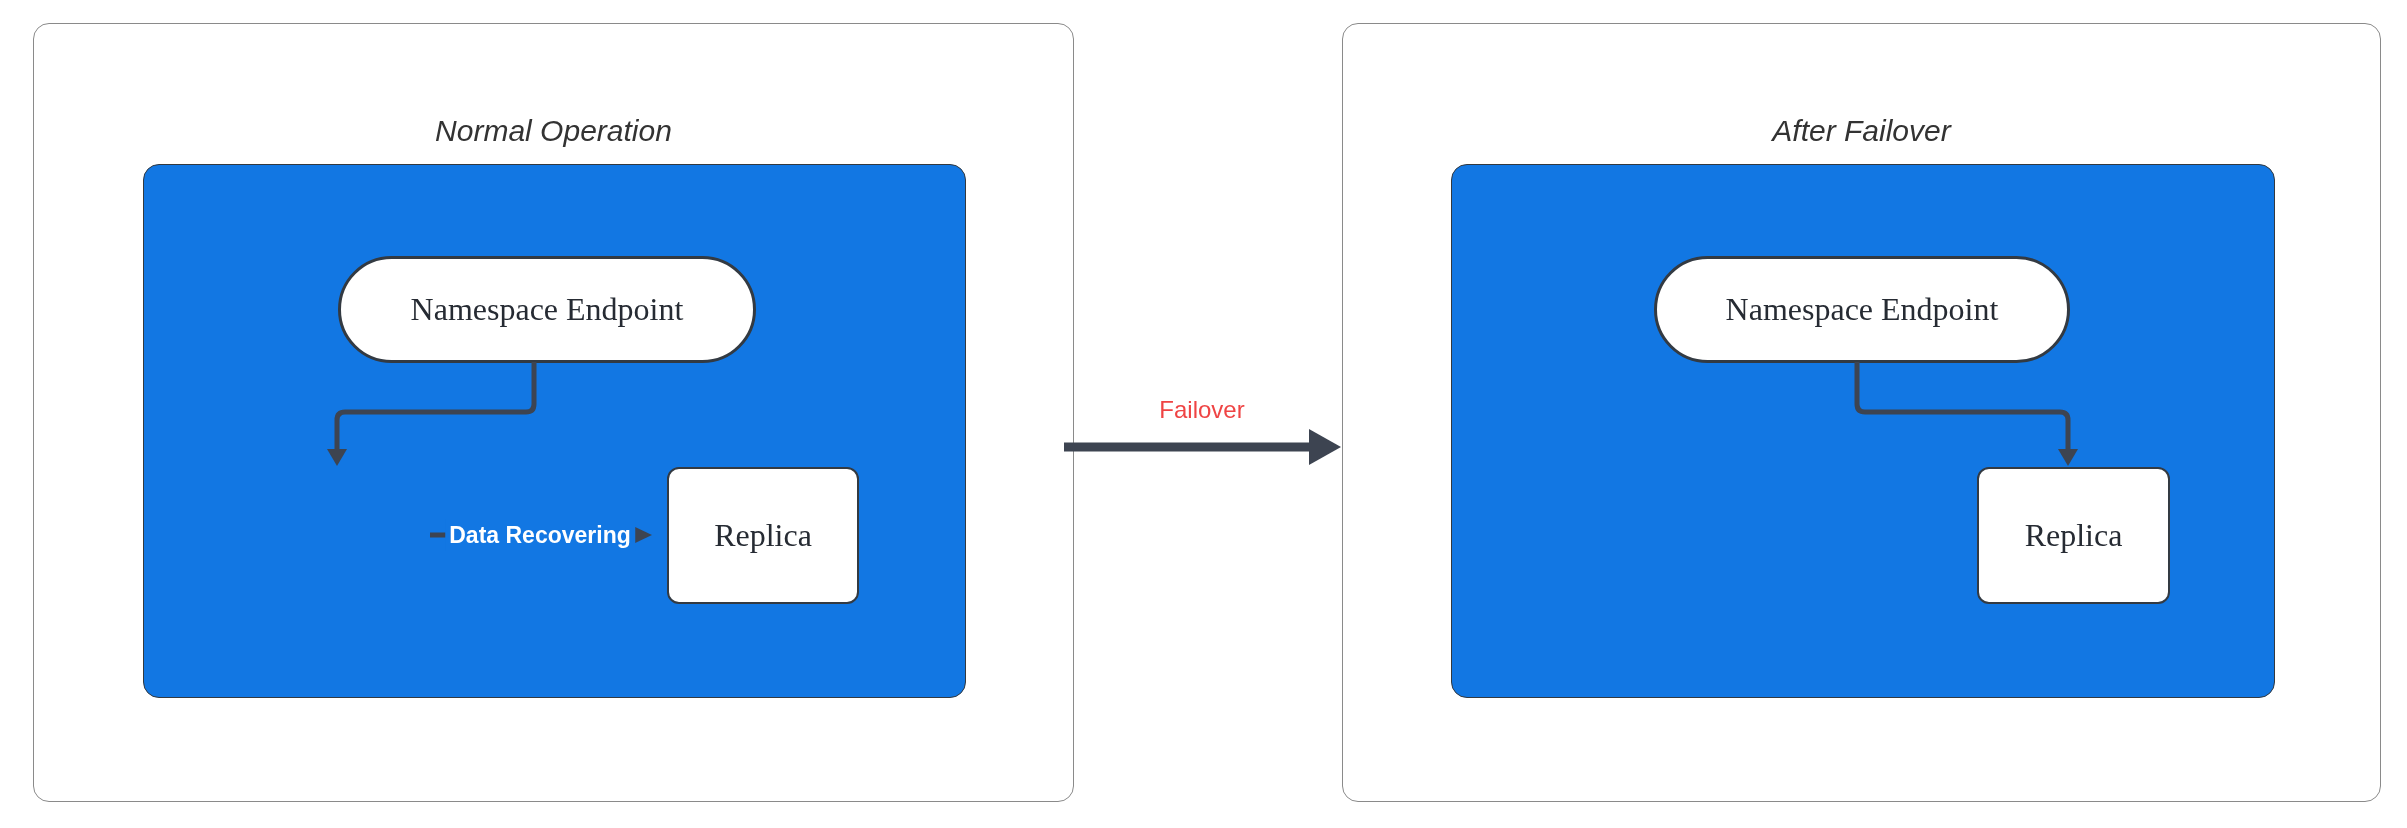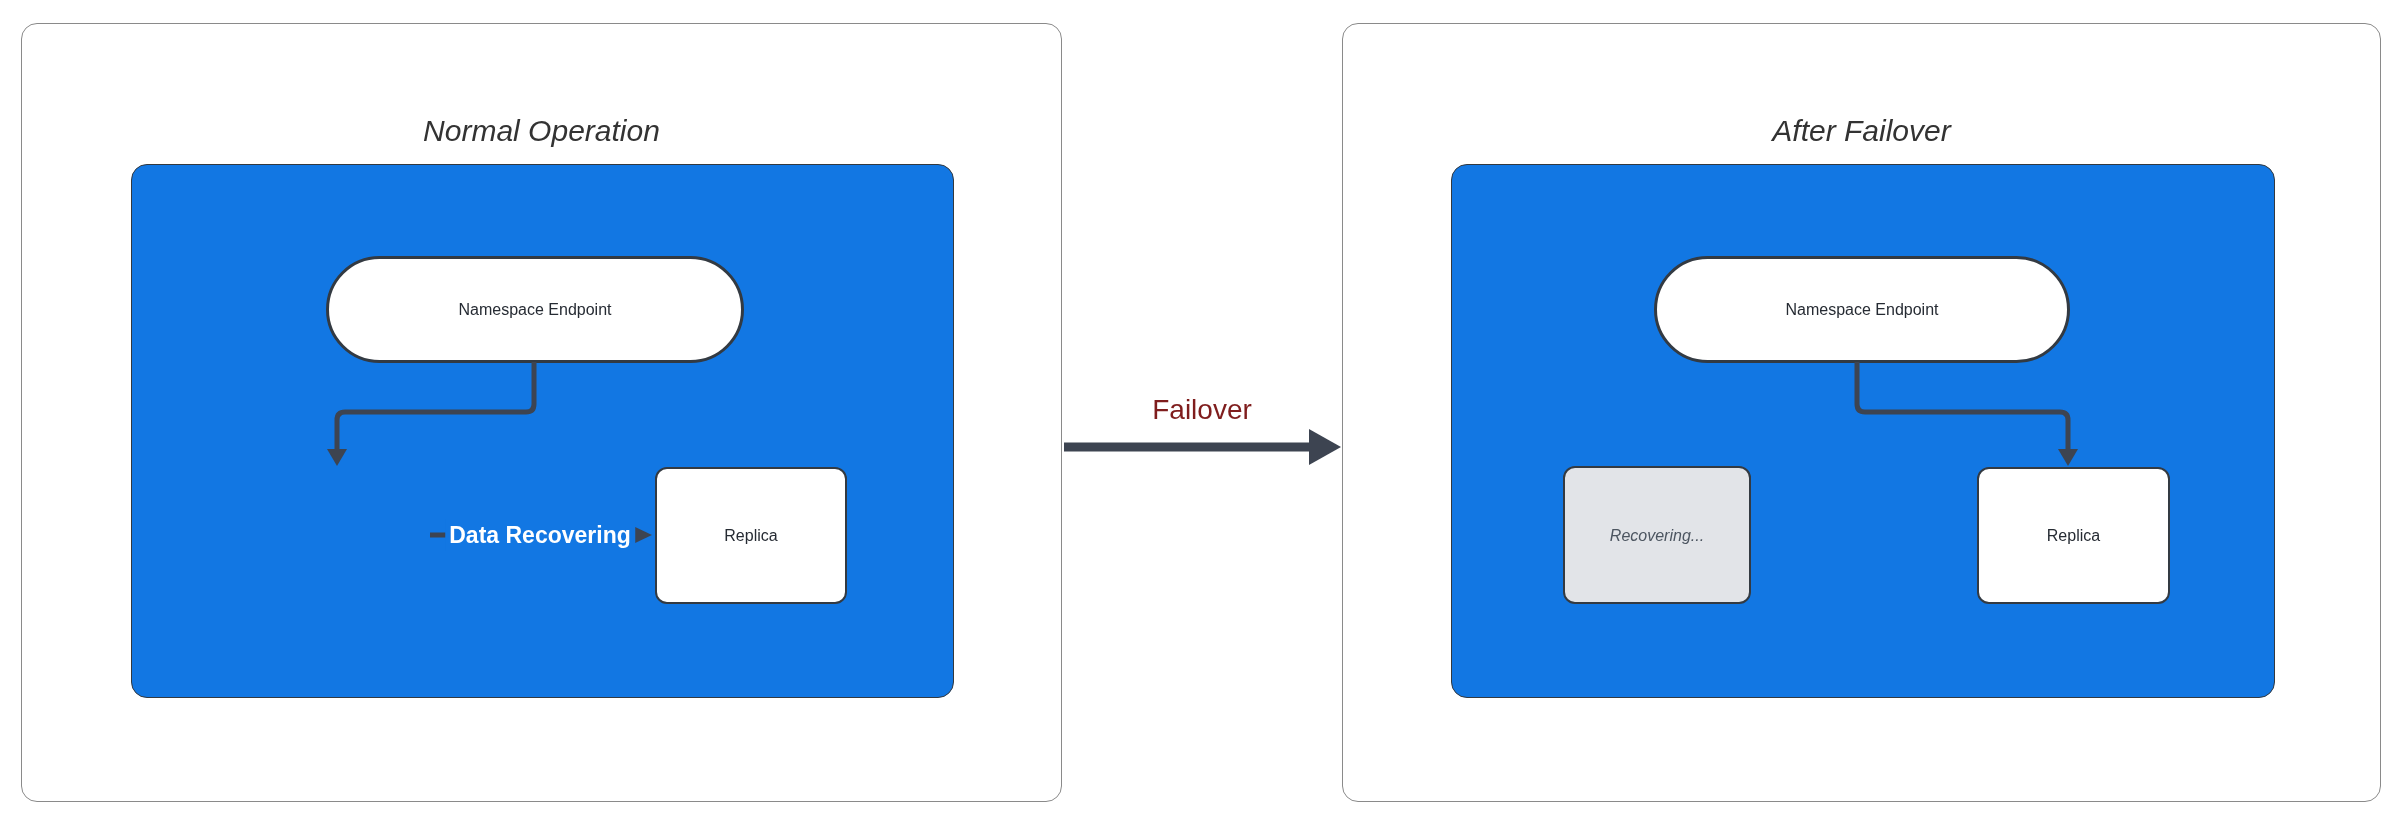--- a/index.html
+++ b/index.html
@@ -46,23 +46,24 @@
   .node {
     position: absolute;
     display: flex;
     align-items: center;
     justify-content: center;
     text-align: left;
     background: #ffffff;
     border: 2px solid var(--node-border);
     border-radius: 12px;
     color: var(--node-text);
-    font-size: 16px;
+    font-size: 32px;
     line-height: 35px;
     padding: 6px 14px;
+    font-family: Liberation Serif, serif;
   }
   .node.pill {
     border-radius: 54px;
     border-width: 3px;
     padding: 6px 24px;
   }
   .node.recovering {
     background: var(--recovering-fill);
     color: var(--recovering-text);
     font-style: italic;
@@ -82,52 +83,49 @@
     color: var(--replication-text);
     font-weight: bold;
     font-size: 23px;
     line-height: 26px;
     padding: 3px 4px;
     white-space: nowrap;
   }
   .failover-label {
     position: absolute;
     transform: translate(-50%, -100%);
-    color: #7f1d1d;
-    font-size: 28px;
+    color: #ef4444;
+    font-size: 24px;
     line-height: 28px;
     padding-bottom: 8px;
     white-space: nowrap;
     background: #ffffff;
   }
 </style>
 </head>
 <body>
 
 <div class="page">
 
-  <section class="panel" style="left:21px; top:23px; width:1041px; height:779px;">
+  <section class="panel" style="left:33px; top:23px; width:1041px; height:779px;">
     <div class="panel-title">Normal Operation</div>
     <div class="cluster" style="left:109px; top:140px; width:823px; height:534px;"></div>
     <div class="node pill" style="left:304px; top:232px; width:418px; height:107px;">
       <span>Namespace Endpoint</span>
     </div>
     <div class="node" style="left:633px; top:443px; width:192px; height:137px;">
       <span>Replica</span>
     </div>
   </section>
 
   <section class="panel" style="left:1342px; top:23px; width:1039px; height:779px;">
     <div class="panel-title">After Failover</div>
     <div class="cluster" style="left:108px; top:140px; width:824px; height:534px;"></div>
     <div class="node pill" style="left:311px; top:232px; width:416px; height:107px;">
       <span>Namespace Endpoint</span>
-    </div>
-    <div class="node recovering" style="left:220px; top:442px; width:188px; height:138px;">
-      <span>Recovering...</span>
     </div>
     <div class="node" style="left:634px; top:443px; width:193px; height:137px;">
       <span>Replica</span>
     </div>
   </section>
 
   <svg class="edges" viewBox="0 0 2407 828">
 
     <path d="M534,362 V404 Q534,412 526,412 H345 Q337,412 337,420 V450" stroke-width="5"></path>
     <polygon points="327,449 347,449 337,466"></polygon>

